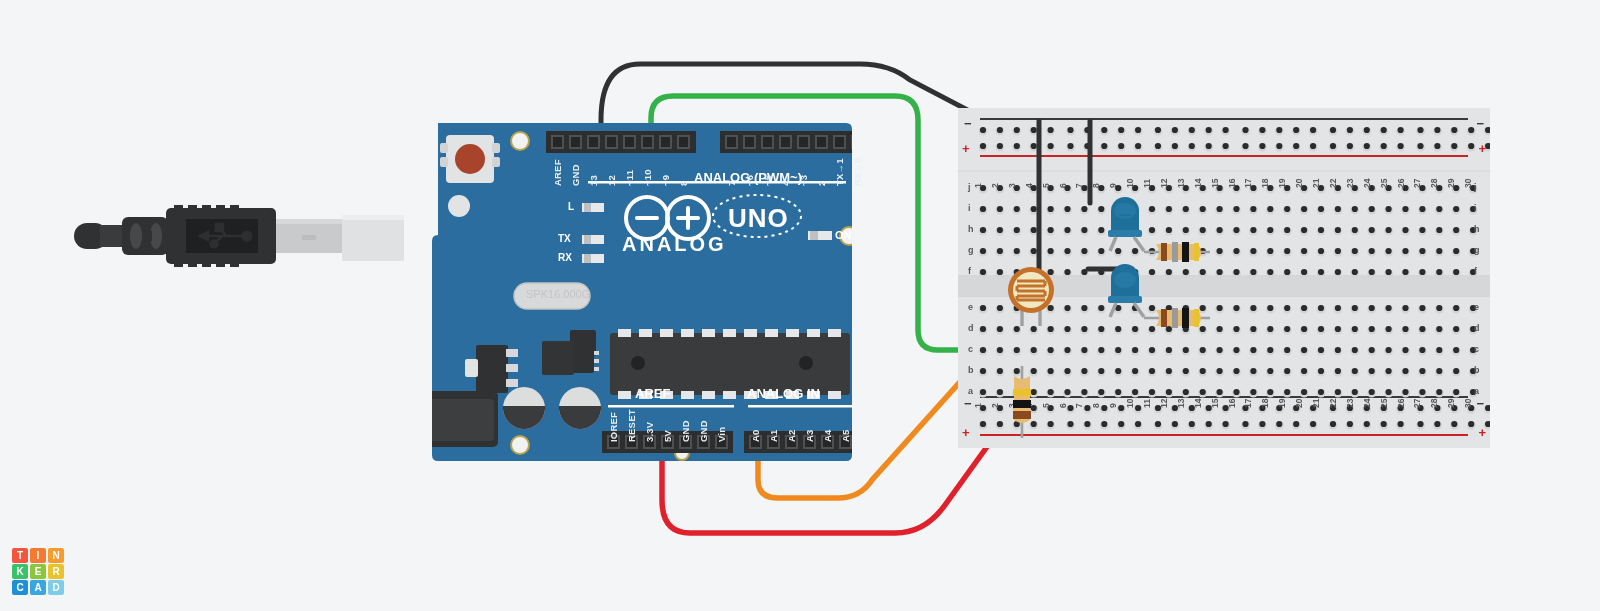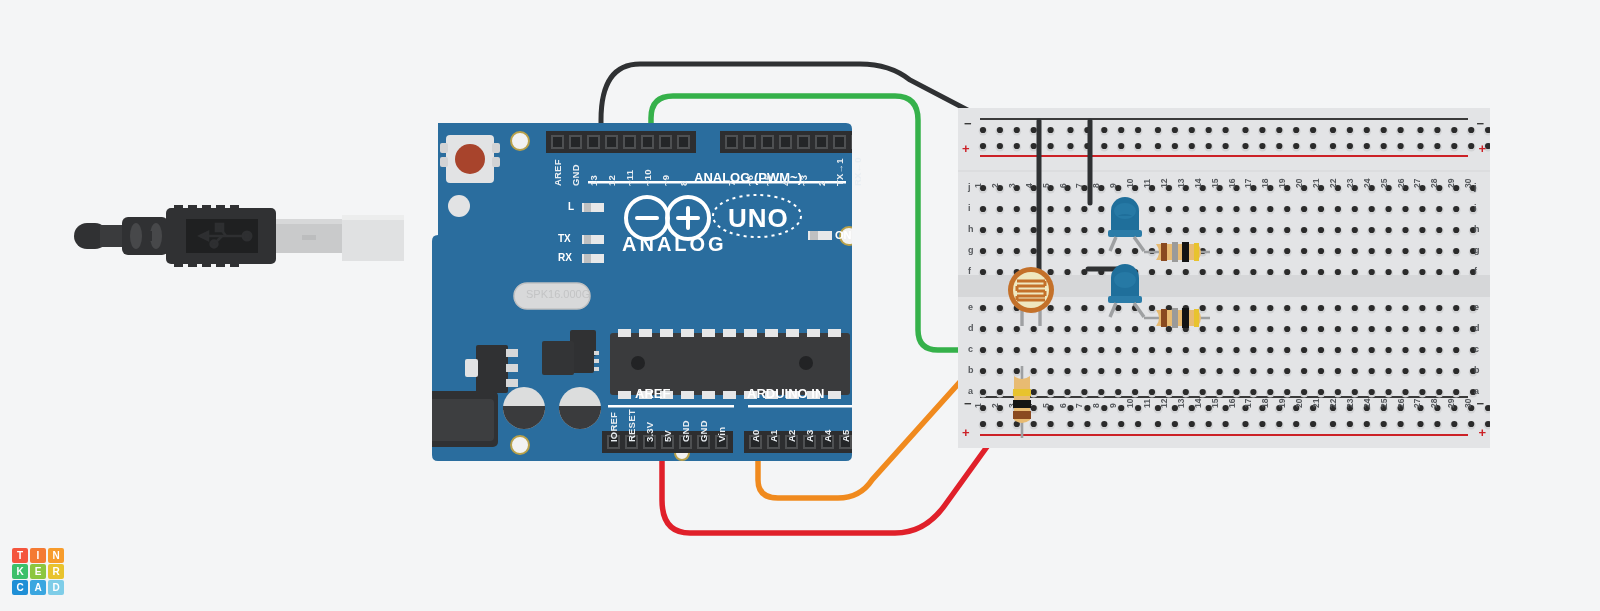--- a/index.html
+++ b/index.html
@@ -291,21 +291,21 @@
           <rect x="373" y="314" width="9" height="10"></rect>
         <rect x="391" y="314" width="9" height="10"></rect>
           <rect x="409" y="314" width="9" height="10"></rect>
       </g>
     </svg>
 
     <span class="boardtext" style="left:190px;top:110px;font-size:20px;letter-spacing:3px;">ANALOG</span>
     <span class="boardtext" style="left:296px;top:80px;font-size:26px;letter-spacing:1px;">UNO</span>
     <span class="boardtext" style="left:262px;top:47px;font-size:13px;">ANALOG (PWM~)</span>
     <span class="boardtext" style="left:203px;top:263px;font-size:13px;">AREF</span>
-    <span class="boardtext" style="left:315px;top:263px;font-size:13px;">ARDUINO IN</span>
+    <span class="boardtext" style="left:315px;top:263px;font-size:13px;">ANALOG IN</span>
     <span class="boardtext" style="left:136px;top:78px;font-size:10px;">L</span>
     <span class="boardtext" style="left:126px;top:110px;font-size:10px;">TX</span>
     <span class="boardtext" style="left:126px;top:129px;font-size:10px;">RX</span>
     <span class="boardtext" style="left:403px;top:106px;font-size:11px;">ON</span>
     <span class="boardtext" style="left:94px;top:165px;font-size:11px;color:#c3c4c5;font-weight:normal;">SPK16.000G</span>
 
     <span class="pinlabel" style="left:131px;top:52px;">AREF</span>
     <span class="pinlabel" style="left:149px;top:52px;">GND</span>
     <span class="pinlabel" style="left:167px;top:52px;">13</span>
     <span class="pinlabel" style="left:185px;top:52px;">12</span>

